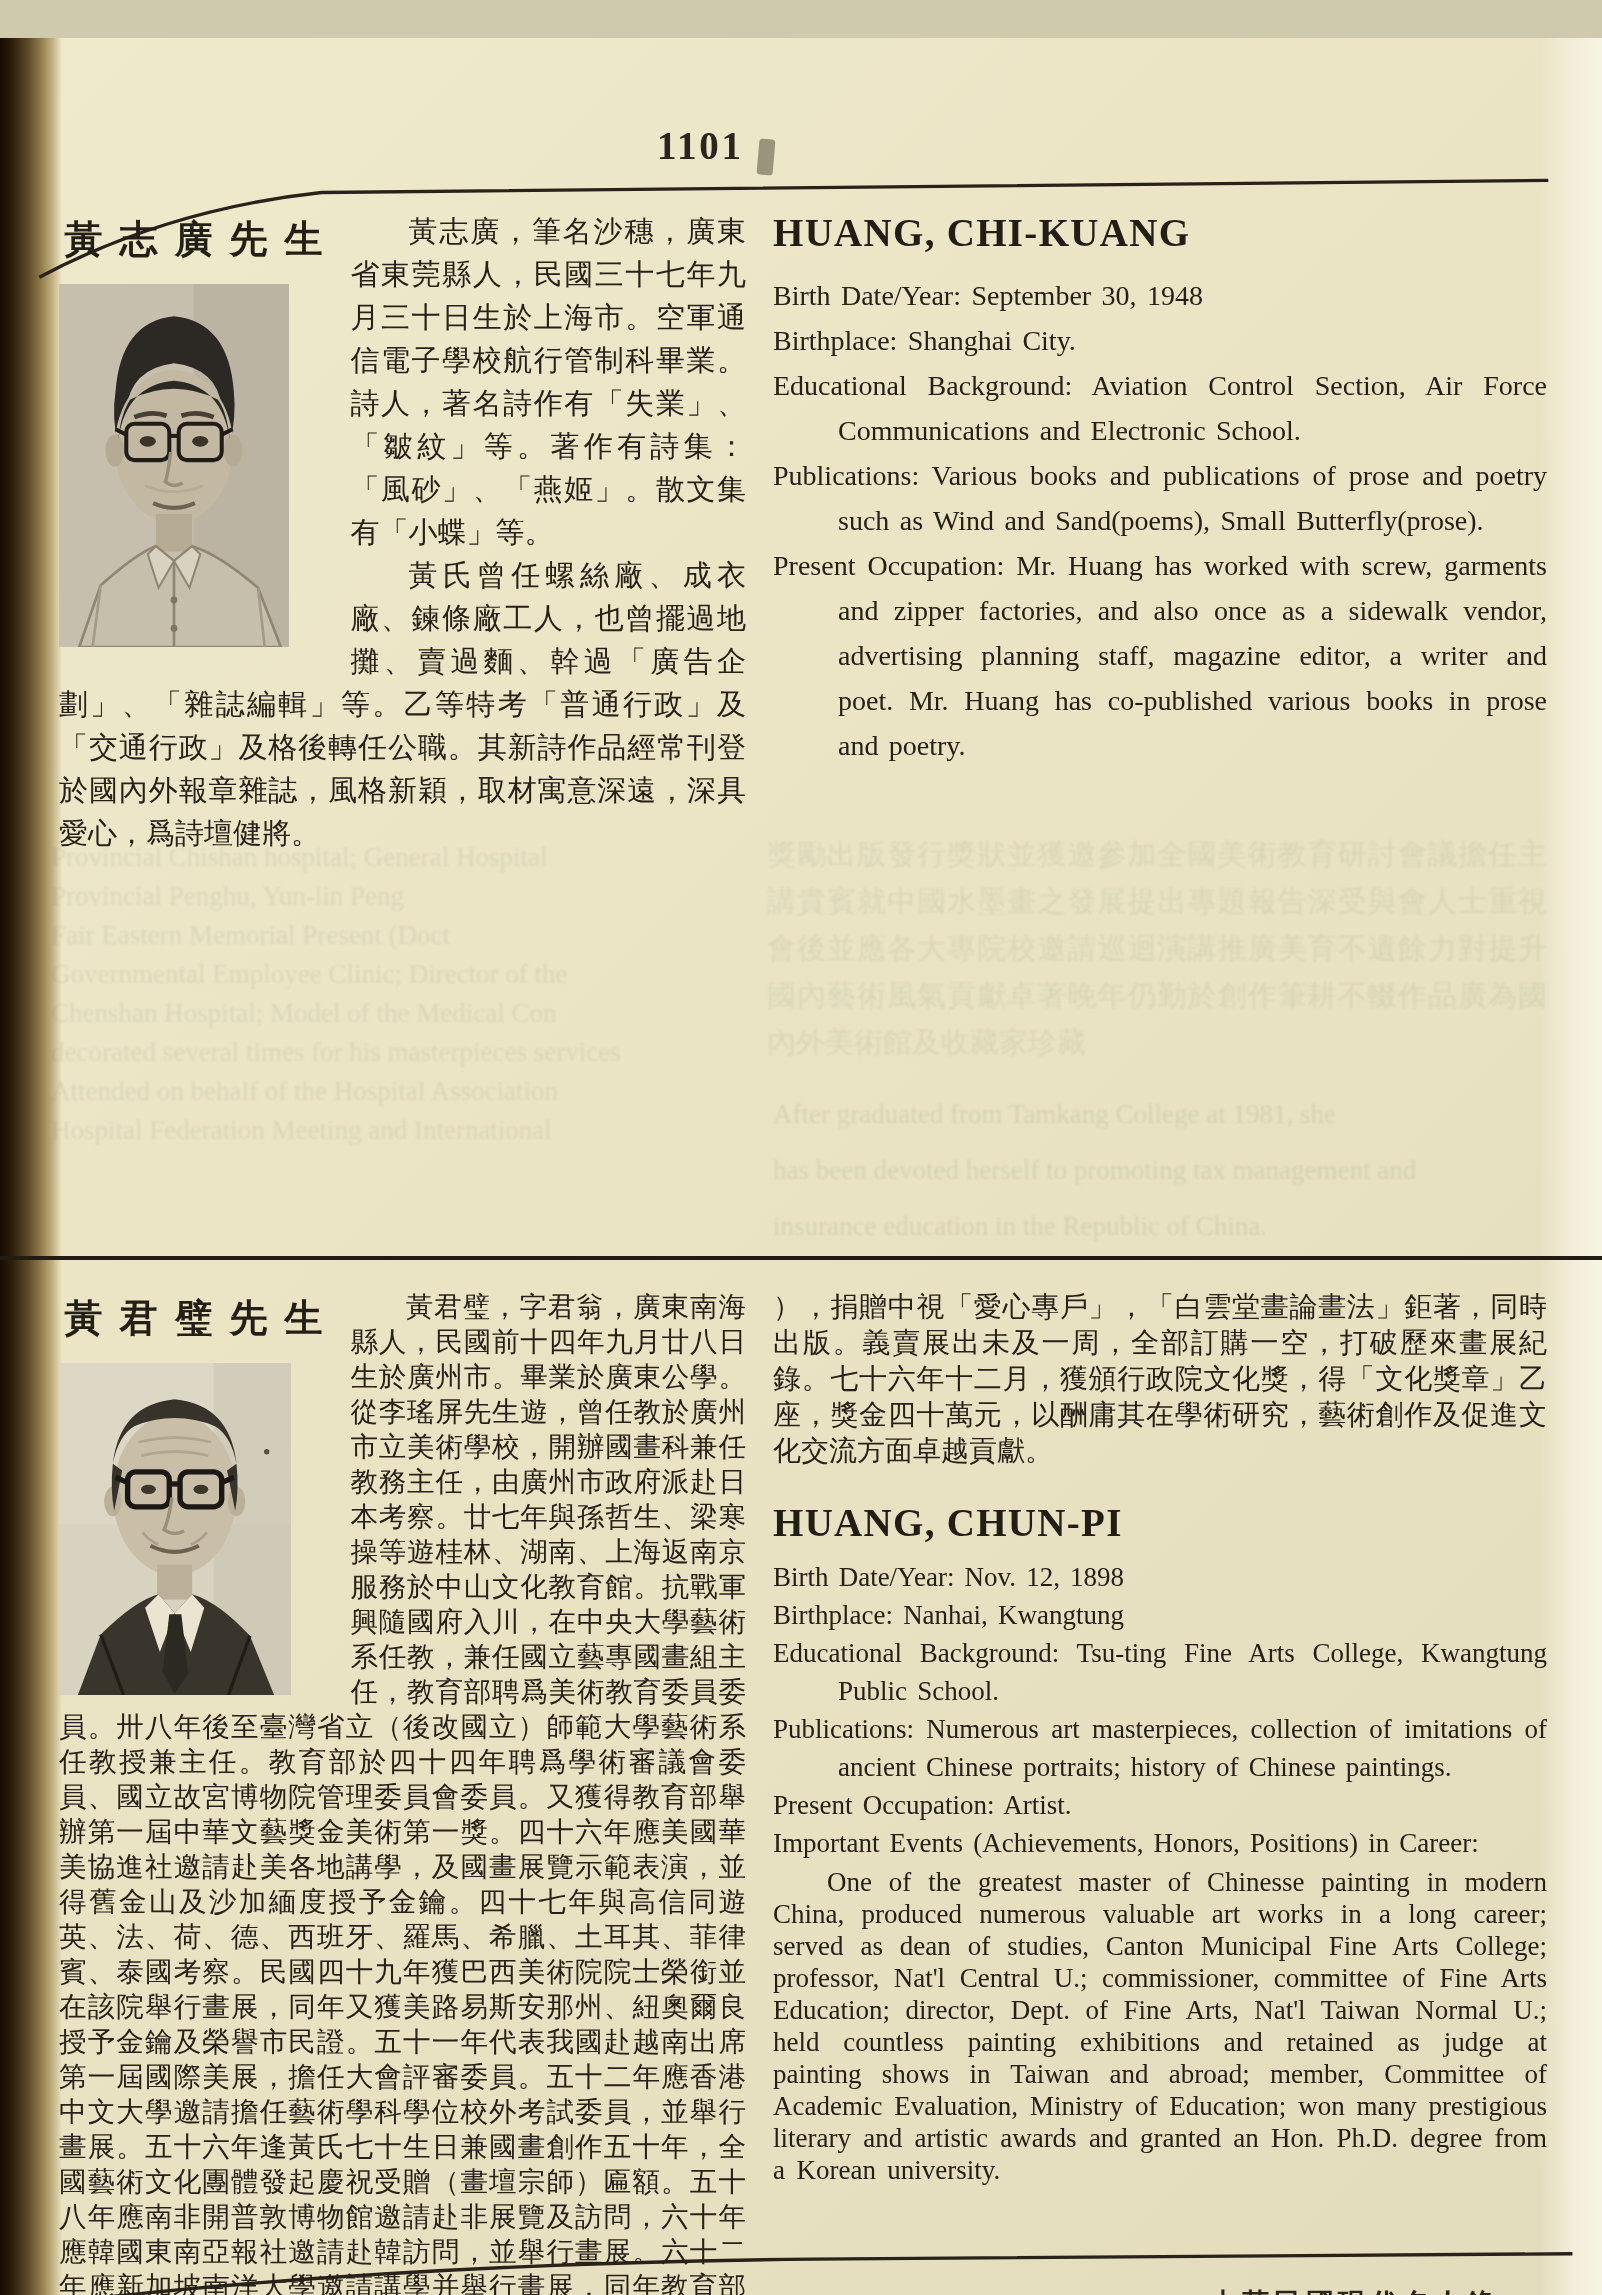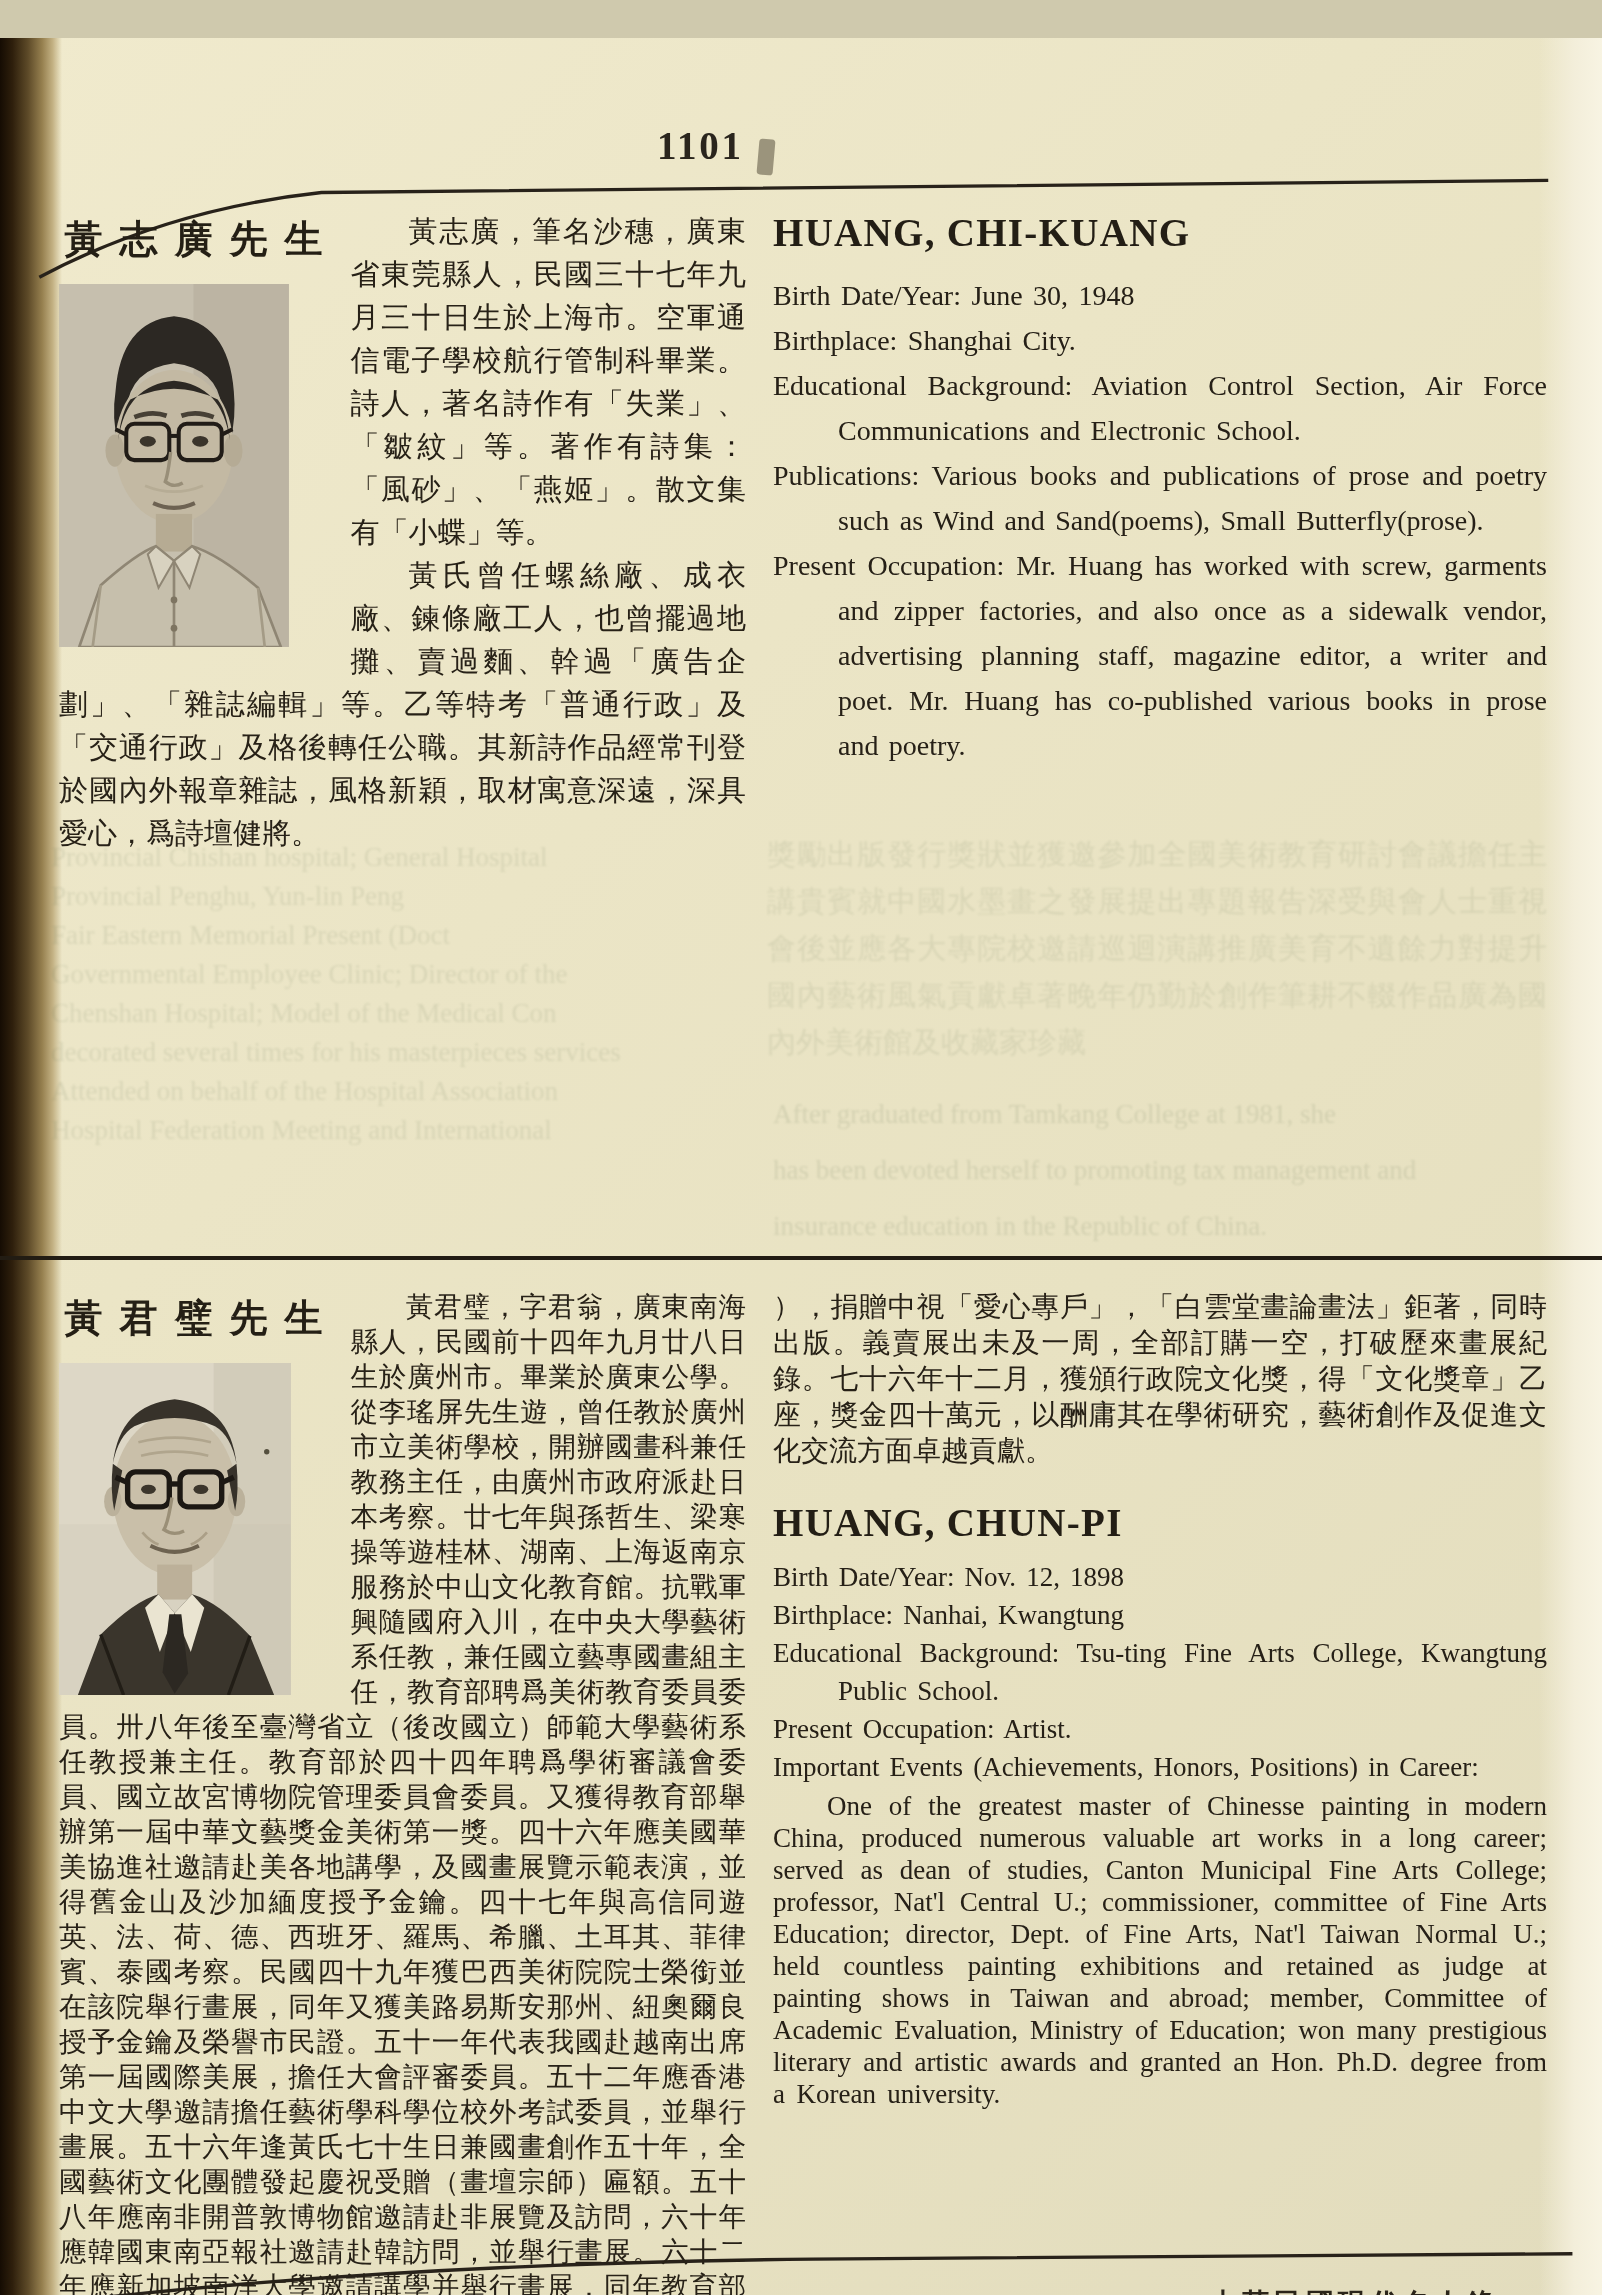--- a/index.html
+++ b/index.html
@@ -99,21 +99,21 @@
           <path d="M62 448 L50 540 M296 452 L306 540" stroke="#a49b86" stroke-width="4"></path>
         </svg>
       </div>
     </div>
     <p class="cn-par">黃志廣，筆名沙穗，廣東省東莞縣人，民國三十七年九月三十日生於上海市。空軍通信電子學校航行管制科畢業。詩人，著名詩作有「失業」、「皺紋」等。著作有詩集：「風砂」、「燕姬」。散文集有「小蝶」等。</p>
     <p class="cn-par">黃氏曾任螺絲廠、成衣廠、鍊條廠工人，也曾擺過地攤、賣過麵、幹過「廣告企劃」、「雜誌編輯」等。乙等特考「普通行政」及「交通行政」及格後轉任公職。其新詩作品經常刊登於國內外報章雜誌，風格新穎，取材寓意深遠，深具愛心，爲詩壇健將。</p>
   </section>
 
   <section class="entry-right e1-right">
     <h2 class="en-name">HUANG, CHI-KUANG</h2>
-    <div class="field"><span>Birth Date/Year:</span> <span>June 30, 1948</span></div>
+    <div class="field"><span>Birth Date/Year:</span> <span>September 30, 1948</span></div>
     <div class="field"><span>Birthplace:</span> <span>Shanghai City.</span></div>
     <div class="field"><span>Educational Background:</span> <span>Aviation Control Section, Air Force Communications and Electronic School.</span></div>
     <div class="field"><span>Publications:</span> <span>Various books and publications of prose and poetry such as Wind and Sand(poems), Small Butterfly(prose).</span></div>
     <div class="field"><span>Present Occupation:</span> <span>Mr. Huang has worked with screw, garments and zipper factories, and also once as a sidewalk vendor, advertising planning staff, magazine editor, a writer and poet. Mr. Huang has co-published various books in prose and poetry.</span></div>
   </section>
 
   <div class="ghost g-right-cjk">獎勵出版發行獎狀並獲邀參加全國美術教育研討會議擔任主講貴賓就中國水墨畫之發展提出專題報告深受與會人士重視會後並應各大專院校邀請巡迴演講推廣美育不遺餘力對提升國內藝術風氣貢獻卓著晚年仍勤於創作筆耕不輟作品廣為國內外美術館及收藏家珍藏</div>
   <div class="ghost g-right-en">
       <div>After graduated from Tamkang College at 1981, she</div>
       <div>has been devoted herself to promoting tax management and</div>
@@ -175,20 +175,21 @@
     <p class="cn-par">黃君璧，字君翁，廣東南海縣人，民國前十四年九月廿八日生於廣州市。畢業於廣東公學。從李瑤屏先生遊，曾任教於廣州市立美術學校，開辦國畫科兼任教務主任，由廣州市政府派赴日本考察。廿七年與孫哲生、梁寒操等遊桂林、湖南、上海返南京服務於中山文化教育館。抗戰軍興隨國府入川，在中央大學藝術系任教，兼任國立藝專國畫組主任，教育部聘爲美術教育委員委員。卅八年後至臺灣省立（後改國立）師範大學藝術系任教授兼主任。教育部於四十四年聘爲學術審議會委員、國立故宮博物院管理委員會委員。又獲得教育部舉辦第一屆中華文藝獎金美術第一獎。四十六年應美國華美協進社邀請赴美各地講學，及國畫展覽示範表演，並得舊金山及沙加緬度授予金鑰。四十七年與高信同遊英、法、荷、德、西班牙、羅馬、希臘、土耳其、菲律賓、泰國考察。民國四十九年獲巴西美術院院士榮銜並在該院舉行畫展，同年又獲美路易斯安那州、紐奧爾良授予金鑰及榮譽市民證。五十一年代表我國赴越南出席第一屆國際美展，擔任大會評審委員。五十二年應香港中文大學邀請擔任藝術學科學位校外考試委員，並舉行畫展。五十六年逢黃氏七十生日兼國畫創作五十年，全國藝術文化團體發起慶祝受贈（畫壇宗師）匾額。五十八年應南非開普敦博物館邀請赴非展覽及訪問，六十年應韓國東南亞報社邀請赴韓訪問，並舉行畫展。六十二年應新加坡南洋大學邀請講學并舉行畫展，同年教育部派赴參加美國奧立岡州博覽會舉行畫展。</p>
 
   </section>
 
   <section class="entry-right e2-right">
     <p class="cn-cont">），捐贈中視「愛心專戶」，「白雲堂畫論畫法」鉅著，同時出版。義賣展出未及一周，全部訂購一空，打破歷來畫展紀錄。七十六年十二月，獲頒行政院文化獎，得「文化獎章」乙座，獎金四十萬元，以酬庸其在學術研究，藝術創作及促進文化交流方面卓越貢獻。</p>
     <h2 class="en-name">HUANG, CHUN-PI</h2>
     <div class="field"><span>Birth Date/Year:</span> <span>Nov. 12, 1898</span></div>
     <div class="field"><span>Birthplace:</span> <span>Nanhai, Kwangtung</span></div>
     <div class="field"><span>Educational Background:</span> <span>Tsu-ting Fine Arts College, Kwangtung Public School.</span></div>
+    <div class="field"><span>Publications:</span> <span>Numerous art masterpieces, collection of imitations of ancient Chinese portraits; history of Chinese paintings.</span></div>
     <div class="field"><span>Present Occupation:</span> <span>Artist.</span></div>
     <div class="field"><span>Important Events (Achievements, Honors, Positions) in Career:</span> <span></span></div>
     <p class="career">One of the greatest master of Chinesse painting in modern China, produced numerous valuable art works in a long career; served as dean of studies, Canton Municipal Fine Arts College; professor, Nat'l Central U.; commissioner, committee of Fine Arts Education; director, Dept. of Fine Arts, Nat'l Taiwan Normal U.; held countless painting exhibitions and retained as judge at painting shows in Taiwan and abroad; member, Committee of Academic Evaluation, Ministry of Education; won many prestigious literary and artistic awards and granted an Hon. Ph.D. degree from a Korean university.</p>
   </section>
 
   <div class="footer-title">中華民國現代名人錄</div>
 
 </div>
 
 

